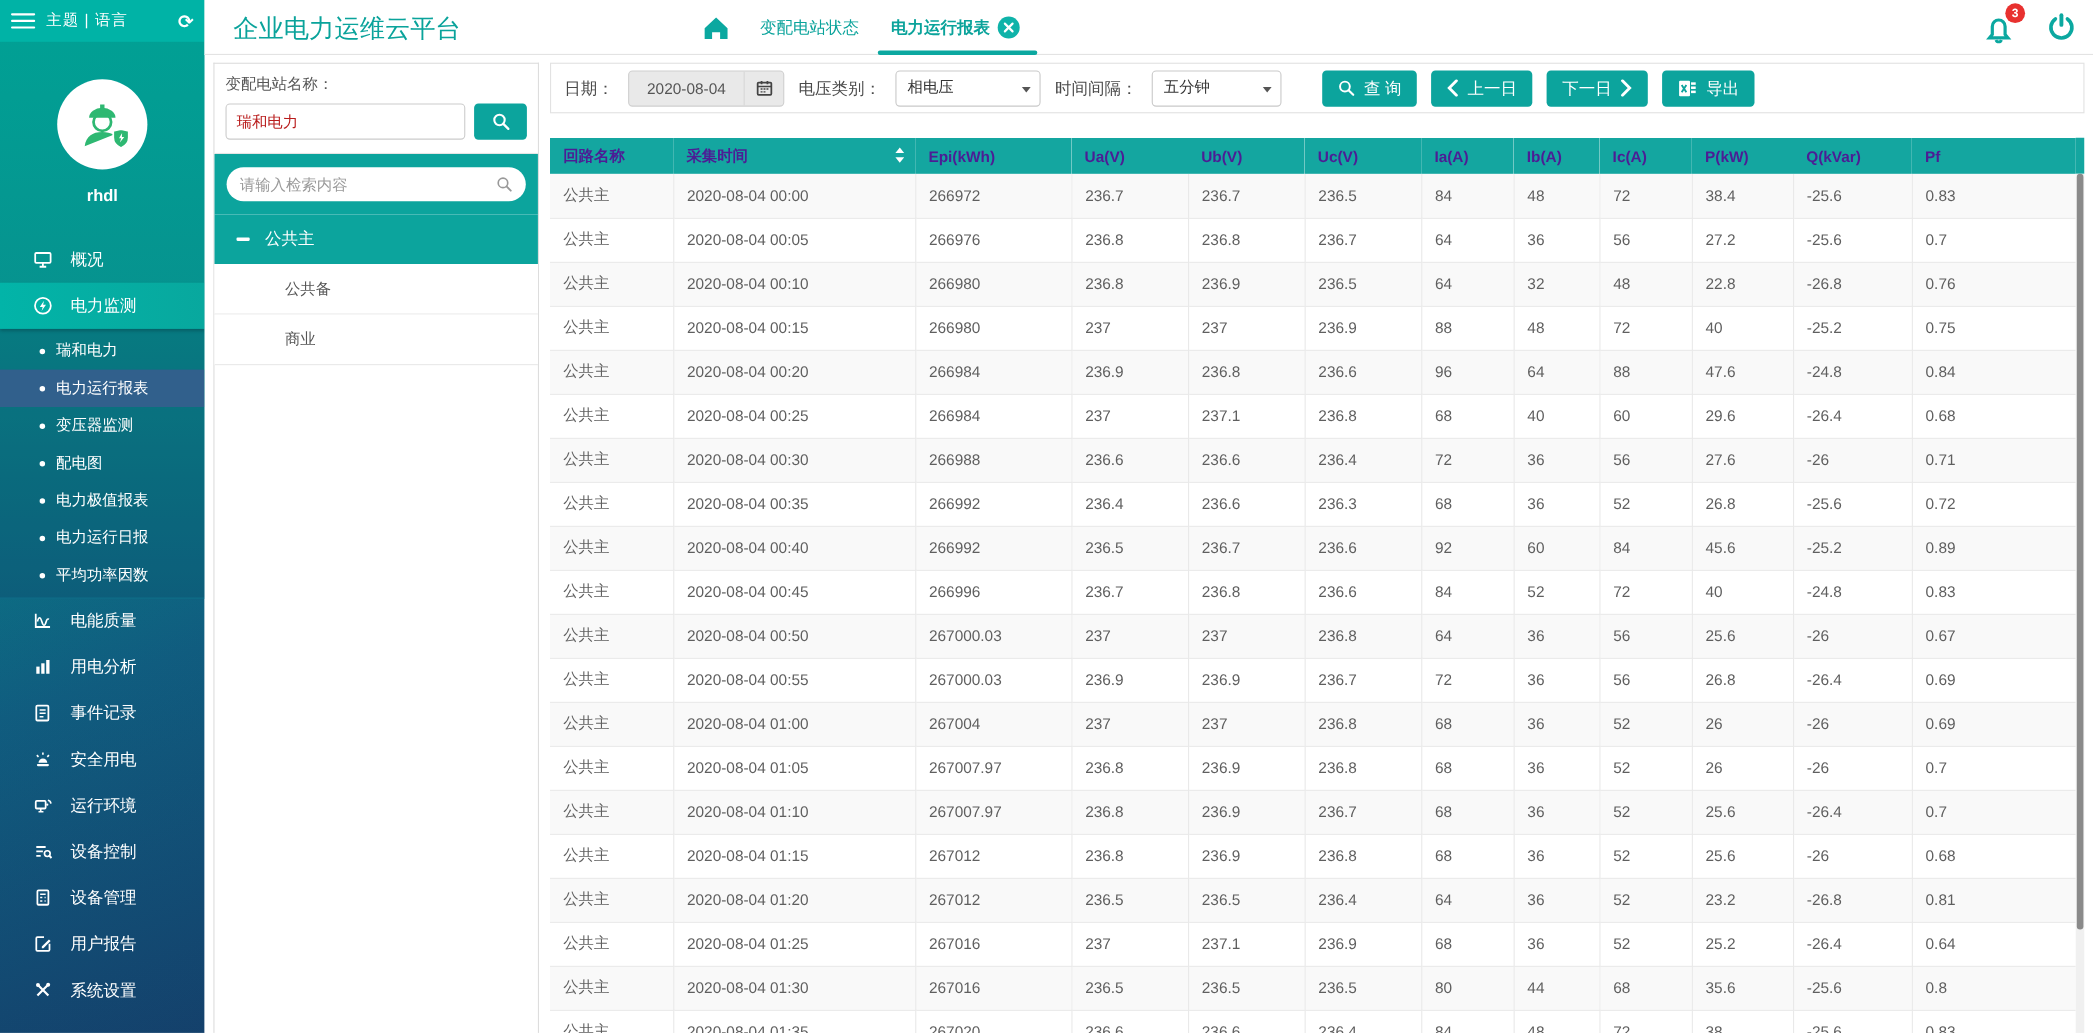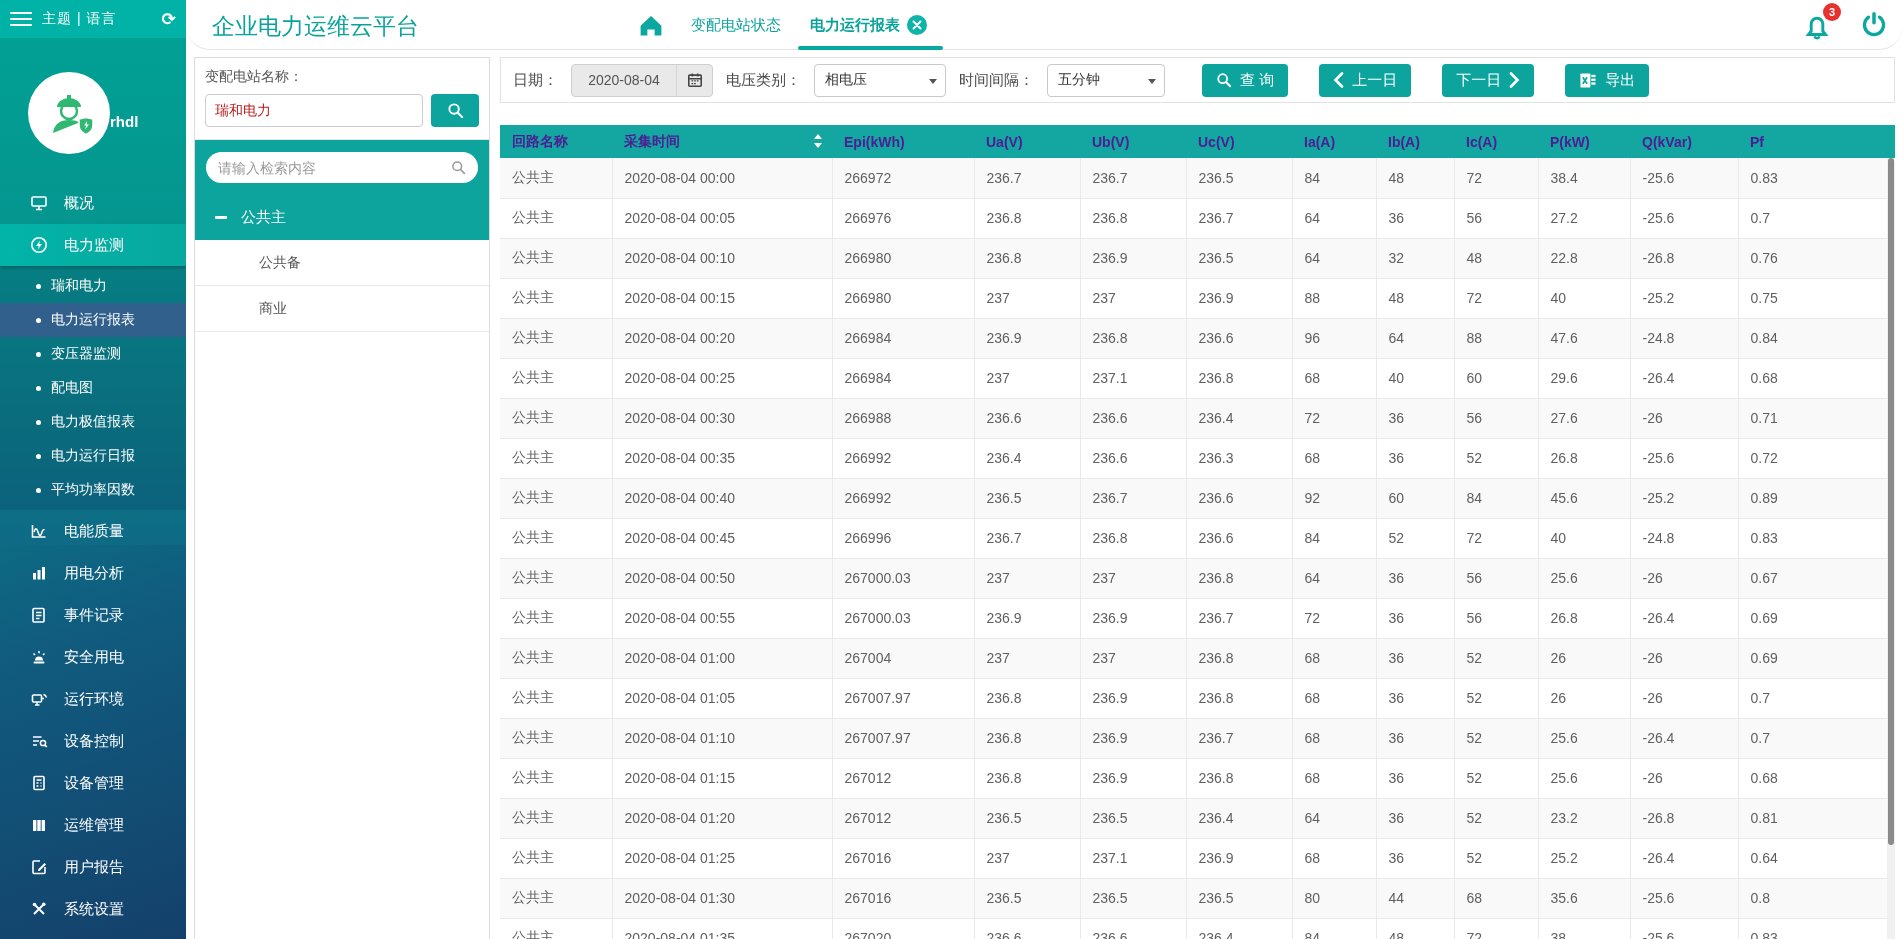--- a/index.html
+++ b/index.html
@@ -9,35 +9,35 @@
   
   .sidebar { position:relative; width:186px; height:939px; flex:0 0 186px;
     background:linear-gradient(to bottom,#00a295 0%,#06938f 28%,#0e6a85 58%,#13497314 0),
                linear-gradient(160deg,#00a295 0%,#058f8e 30%,#105e80 65%,#14406b 100%);
     color:#fff; overflow:hidden; }
   .sb-top { height:38px; background:#00b3a6; display:flex; align-items:center; padding:0 10px; gap:10px; }
   .hamburger { width:22px; display:flex; flex-direction:column; gap:4px; cursor:pointer; }
   .hamburger i { display:block; height:2px; background:#fff; border-radius:1px; }
   .sb-top-title { font-size:14px; letter-spacing:1px; flex:1; }
   .refresh { font-size:17px; font-weight:bold; cursor:pointer; line-height:1; }
-  .avatar-wrap { margin-top:34px; display:flex; flex-direction:row; align-items:center;padding-left:28px; }
+  .avatar-wrap { margin-top:34px; display:flex; flex-direction:column; align-items:center; }
   .avatar { width:82px; height:82px; background:#fff; border-radius:50%; display:flex; align-items:center; justify-content:center; }
   .username { margin-top:16px; font-size:15px; font-weight:bold; }
   .menu { margin-top:28px; }
   .menu-item { height:42px; display:flex; align-items:center; padding-left:30px; gap:16px; font-size:15px; cursor:pointer; white-space:nowrap; }
   .menu-item.active { background:linear-gradient(90deg,#02b4a8,#08a89e); box-shadow:0 2px 3px rgba(0,0,0,.25); }
   .menu-item svg { flex:0 0 18px; }
   .submenu { background:rgba(10,45,80,0.20); padding:3px 0; }
   .submenu-item { height:34px; display:flex; align-items:center; padding-left:36px; gap:10px; font-size:14px; cursor:pointer; white-space:nowrap; }
   .submenu-item.active { background:#31608c; }
   .bullet { width:5px; height:5px; border-radius:50%; background:#fff; flex:0 0 5px; }
 
   
   .main { position:relative; flex:1; height:939px; background:#fff; }
-  .topbar { position:relative; height:50px; border-bottom:1px solid #e3e3e3; background:#fff;border-radius:24px; }
+  .topbar { position:relative; height:50px; border-bottom:1px solid #e3e3e3; background:#fff; }
   .app-title { position:absolute; left:26px; top:11px; font-size:23px; color:#0aa39b; white-space:nowrap; }
   .nav-home { position:absolute; left:452px; top:13px; cursor:pointer; }
   .tab { position:absolute; top:0; height:50px; display:flex; align-items:center; font-size:15px; color:#0aa39b; cursor:pointer; gap:7px; }
   .tab-station { left:505px; }
   .tab-report { left:624px; font-weight:bold; }
   .tab-report::after { content:""; position:absolute; left:-12px; right:-16px; bottom:0; height:4px; background:#0ba8a0; border-radius:2px; }
   .tab-close { width:20px; height:20px; border-radius:50%; background:#0fb3a9; display:flex; align-items:center; justify-content:center; cursor:pointer; }
   .top-icons { position:absolute; right:14px; top:8px; display:flex; align-items:center; gap:26px; }
   .bell-wrap { position:relative; cursor:pointer; }
   .badge { position:absolute; top:-5px; right:-8px; min-width:18px; height:18px; border-radius:9px; background:#e8312f; color:#fff; font-size:11px; font-weight:bold; display:flex; align-items:center; justify-content:center; padding:0 4px; }
@@ -61,21 +61,21 @@
   
   .right-panel { position:absolute; left:314px; top:57px; right:8px; bottom:0; }
   .filter-bar { height:46px; border:1px solid #e2e2e2; display:flex; align-items:center; padding:0 12px; gap:13px; background:#fff; }
   .f-label { font-size:15px; color:#4a4a4a; white-space:nowrap; }
   .date-group { display:flex; height:33px; border:1px solid #cfcfcf; border-radius:4px; background:#e9e9e9; overflow:hidden; cursor:pointer; }
   .date-text { width:104px; display:flex; align-items:center; justify-content:center; font-size:14px; color:#555; }
   .date-cal { width:36px; display:flex; align-items:center; justify-content:center; border-left:1px solid #d6d6d6; }
   .select-box { position:relative; height:33px; border:1px solid #c9c9c9; border-radius:4px; background:#fff; display:flex; align-items:center; padding:0 24px 0 10px; font-size:14px; color:#333; cursor:pointer; }
   .select-voltage { width:132px; } .select-interval { width:118px; }
   .caret { position:absolute; right:8px; top:14px; width:0; height:0; border-left:4px solid transparent; border-right:4px solid transparent; border-top:5px solid #555; }
-  .btn { height:33px; background:#0ca49d; color:#fff; border:none; border-radius:4px; font-size:15px; padding:0 14px; display:flex; align-items:center; gap:8px; cursor:pointer; white-space:nowrap;margin-left:18px; }
+  .btn { height:33px; background:#0ca49d; color:#fff; border:none; border-radius:4px; font-size:15px; padding:0 14px; display:flex; align-items:center; gap:8px; cursor:pointer; white-space:nowrap; }
   .btn-query { margin-left:24px; }
 
   
   .table-wrap { position:absolute; left:0; right:0; top:68px; bottom:0; overflow:hidden; }
   table.report { width:calc(100% - 8px); border-collapse:collapse; table-layout:fixed; }
   table.report th { height:33px; background:#14a6a0; color:#4c1d95; font-size:14px; font-weight:bold; text-align:left; padding:0 0 0 12px; position:relative; white-space:nowrap; }
   table.report td { height:40px; font-size:14px; color:#5f5f5f; padding-left:12px; border:1px solid #e9e9e9; border-top:none; white-space:nowrap; overflow:hidden; }
   table.report td:first-child { border-left:none; } table.report td:last-child { border-right:none; }
   table.report tbody tr:nth-child(odd) { background:#f9f9f9; }
   table.report tbody tr:nth-child(even) { background:#ffffff; }
@@ -209,28 +209,20 @@
             <path d="M14.8 12.8l2 2.2" stroke="#fff" stroke-width="1.8"></path>
           </svg>
         <span>设备控制</span>
       </div>
       <div class="menu-item">
         <svg width="18" height="18" viewBox="0 0 18 18">
             <rect x="4" y="2.5" width="10" height="13" rx="1" fill="none" stroke="#fff" stroke-width="1.6"></rect>
             <path d="M6.5 6h5M6.5 9h2M10.5 9h1M6.5 12h2M10.5 12h1" stroke="#fff" stroke-width="1.4"></path>
           </svg>
         <span>设备管理</span>
-      </div>
-      <div class="menu-item">
-        <svg width="18" height="18" viewBox="0 0 18 18">
-            <rect x="3" y="4" width="3.4" height="11" fill="#fff"></rect>
-            <rect x="7.3" y="4" width="3.4" height="11" fill="#fff"></rect>
-            <rect x="11.6" y="4" width="3.4" height="11" fill="#fff"></rect>
-          </svg>
-        <span>运维管理</span>
       </div>
       <div class="menu-item">
         <svg width="18" height="18" viewBox="0 0 18 18">
             <path d="M15 9v5.5a1 1 0 0 1-1 1H4a1 1 0 0 1-1-1V4a1 1 0 0 1 1-1h6" fill="none" stroke="#fff" stroke-width="1.6"></path>
             <path d="M8 11.5l6.5-6.5 1.5 1.5L9.5 13H8z" fill="#fff"></path>
           </svg>
         <span>用户报告</span>
       </div>
       <div class="menu-item">
         <svg width="18" height="18" viewBox="0 0 18 18">

